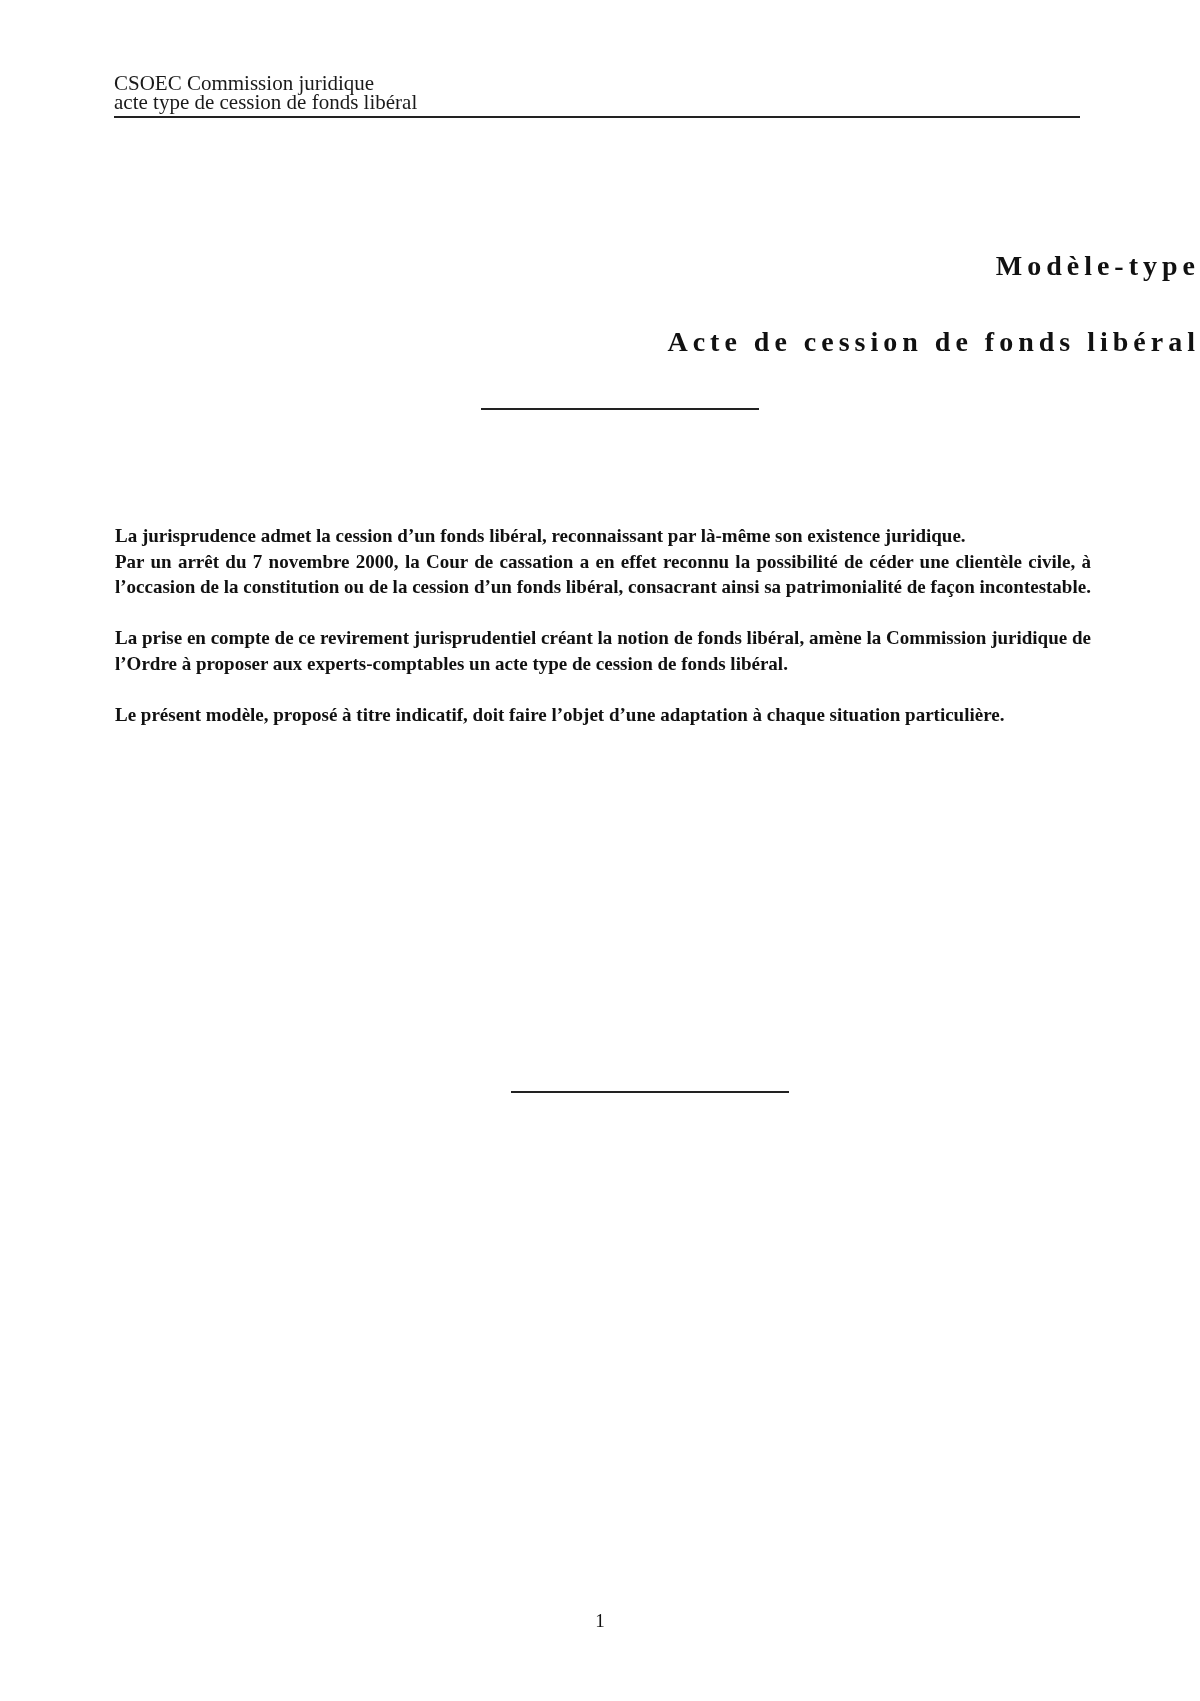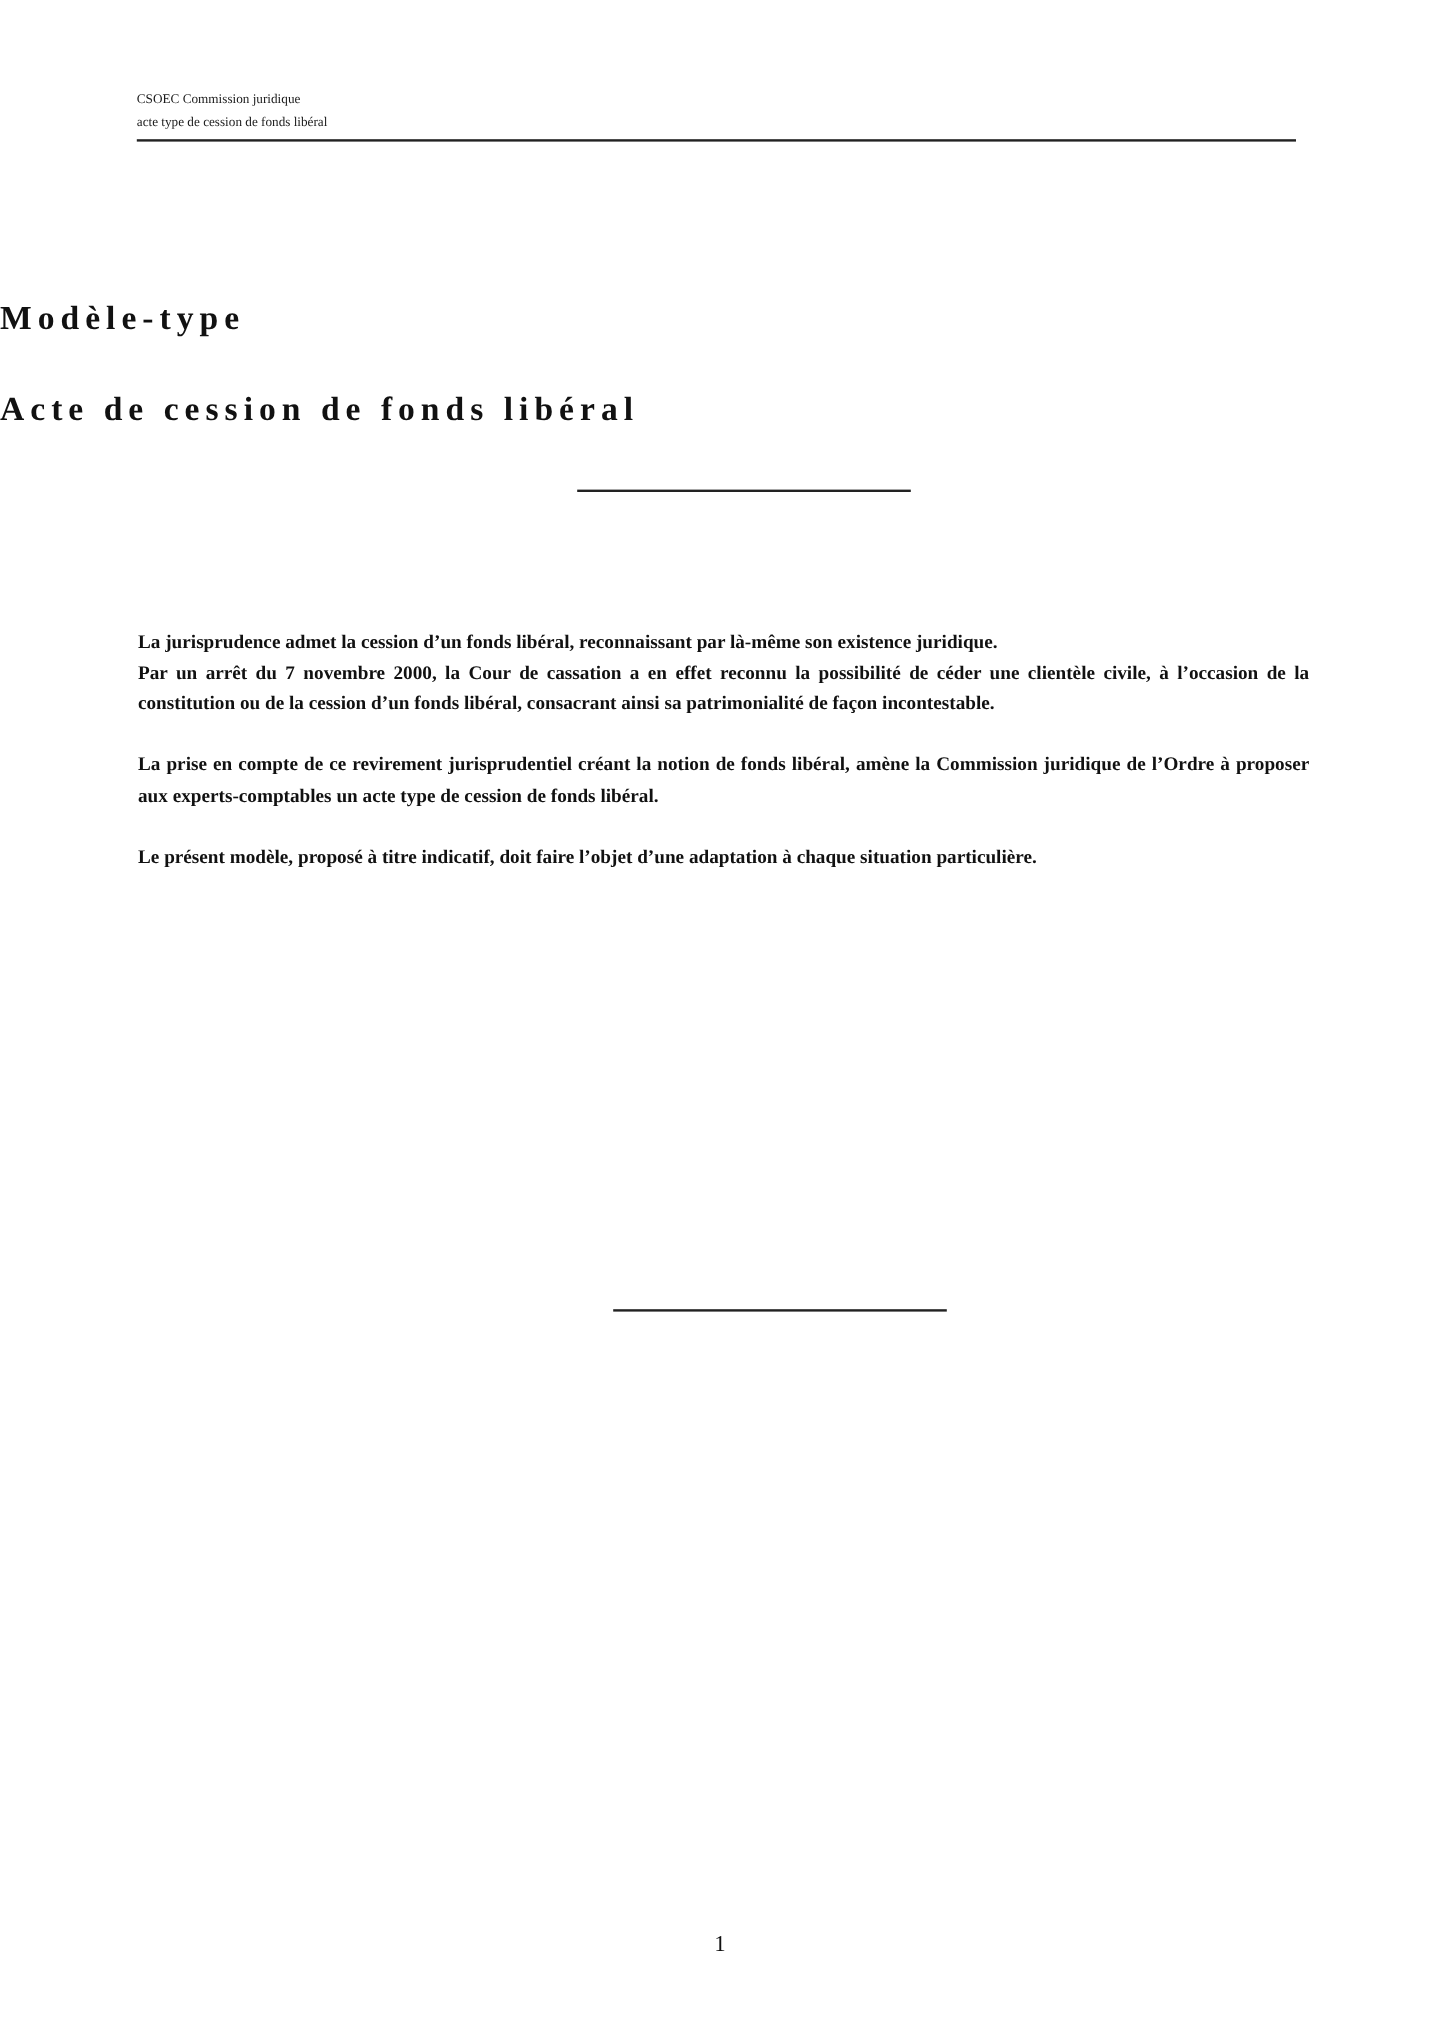--- a/index.html
+++ b/index.html
@@ -13,57 +13,57 @@
       position: relative;
       overflow: hidden;
       font-family: "Liberation Serif", "DejaVu Serif", serif;
       color: #111111;
     }
     .header {
       position: absolute;
       left: 114px;
       top: 74px;
       width: 965px;
-      font-size: 11px;
+      font-size: 21px;
       line-height: 19px;
       color: #1a1a1a;
     }
     .header-rule {
       position: absolute;
       left: 114px;
       top: 116px;
       width: 966px;
       height: 0;
       border-top: 2px solid #222;
     }
     .title {
       position: absolute;
       left: 0;
       width: 1200px;
-      text-align: left;
+      text-align: right;
       font-weight: bold;
       font-size: 28px;
       letter-spacing: 5px;
       color: #111;
     }
     .title-1 { top: 250px; }
     .title-2 { top: 326px; }
     .sep {
       position: absolute;
       height: 0;
       border-top: 2px solid #222;
     }
     .sep-1 { left: 481px; top: 408px; width: 278px; }
     .sep-2 { left: 511px; top: 1091px; width: 278px; }
     .body-text {
       position: absolute;
       left: 115px;
       top: 523px;
       width: 976px;
-      font-size: 16px;
+      font-size: 19px;
       line-height: 25.5px;
       font-weight: bold;
       text-align: justify;
       color: #111;
     }
     .body-text p {
       margin: 0;
     }
     .body-text .gap {
       margin-top: 25.5px;

